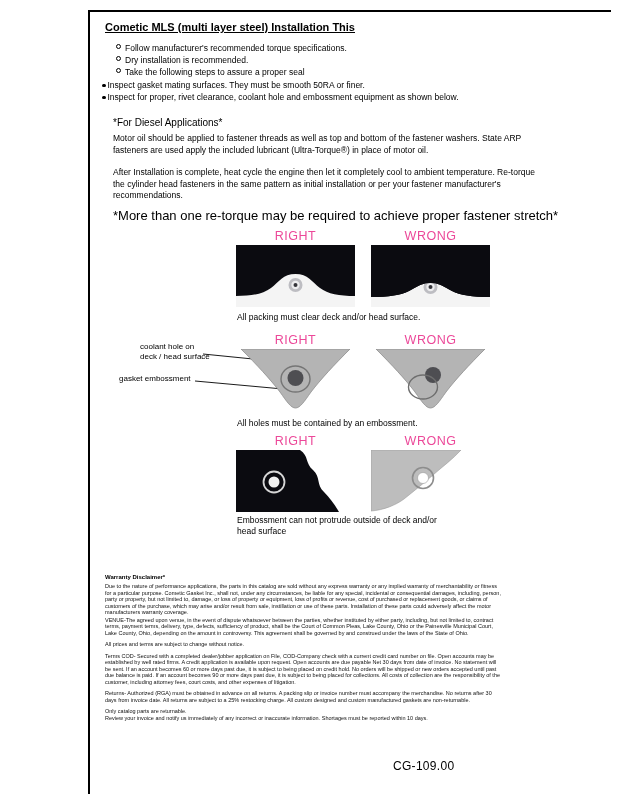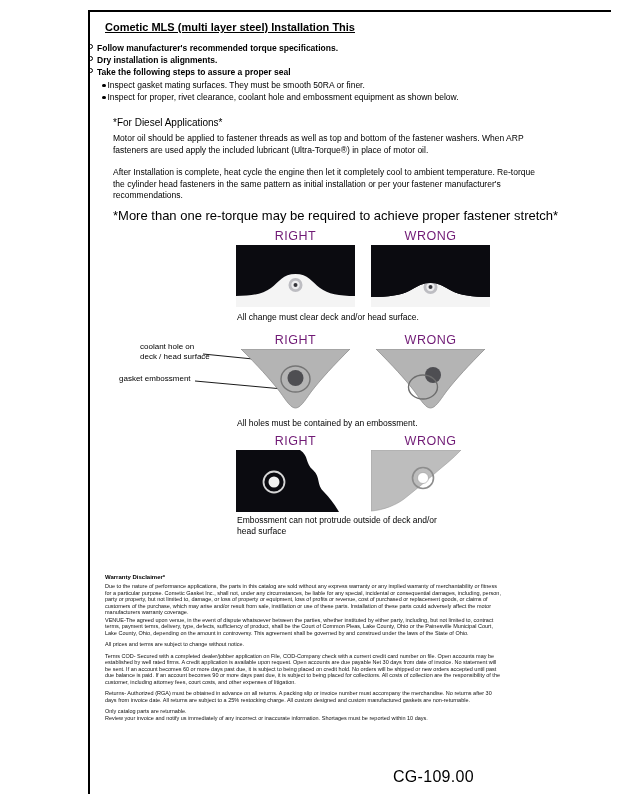--- a/index.html
+++ b/index.html
@@ -15,69 +15,69 @@
     position:absolute; left:88px; top:10px; width:523px; height:784px;
     border-top:2px solid #000; border-left:2px solid #000;
   }
 
   .title {
     position:absolute; left:105px; top:21px;
     font-size:11px; font-weight:bold; text-decoration:underline;
   }
 
   .tip { position:absolute; font-size:8.5px; white-space:nowrap; }
-  .lvl1 { left:88px;font-weight:bold; }
+  .lvl1 { left:116px; }
   .lvl1::before {
     content:""; display:inline-block; width:3px; height:3px;
     border:1px solid #000; border-radius:50%; margin-right:4px; vertical-align:2px;
   }
   .lvl2 { left:102px; }
   .lvl2::before {
     content:""; display:inline-block; width:3.5px; height:3.5px;
     background:#000; border-radius:50%; margin-right:2px; vertical-align:1px;
   }
 
   .h2 { position:absolute; left:113px; font-size:10px; font-weight:normal; }
   .para { position:absolute; left:113px; width:432px; font-size:8.5px; line-height:11.5px; }
   .note { position:absolute; left:113px; font-size:13px; }
 
   .dlabel {
     position:absolute; width:119px; text-align:center;
-    font-size:12.5px; letter-spacing:0.5px; color:#701a75;
+    font-size:12.5px; letter-spacing:0.5px; color:#ec4899;
   }
   .panel { position:absolute; display:block; }
   .caption { position:absolute; left:237px; font-size:8.5px; line-height:11px; }
 
   .callout { position:absolute; font-size:8px; line-height:9.5px; }
 
   .warranty { position:absolute; left:105px; top:574px; width:397px; }
   .warranty h3 { font-size:6px; font-weight:bold; margin:0 0 3px 0; }
   .warranty p { font-size:5.5px; line-height:6.5px; margin:0 0 5px 0; color:#111; }
   .warranty p.mb1 { margin-bottom:1px; }
   .warranty p.mb0 { margin-bottom:0; }
 
-  .footer-code { position:absolute; left:393px; top:759px; font-size:16px; letter-spacing:0.3px;margin-top:9px; }
+  .footer-code { position:absolute; left:393px; top:759px; font-size:12px; letter-spacing:0.3px; }
 </style>
 </head>
 <body>
 
 <div>
 
   <div class="frame"></div>
 
   <div class="title">Cometic MLS (multi layer steel) Installation This</div>
 
   <div class="tip lvl1" style="top:43px">Follow manufacturer's recommended torque specifications.</div>
-  <div class="tip lvl1" style="top:55px">Dry installation is alignments.</div>
+  <div class="tip lvl1" style="top:55px">Dry installation is recommended.</div>
   <div class="tip lvl1" style="top:67px">Take the following steps to assure a proper seal</div>
   <div class="tip lvl2" style="top:80px">Inspect gasket mating surfaces.  They must be smooth 50RA or finer.</div>
   <div class="tip lvl2" style="top:92px">Inspect for proper, rivet clearance, coolant hole and embossment equipment as shown below.</div>
 
   <div class="h2" style="top:117px">*For Diesel Applications*</div>
-  <div class="para" style="top:133px">Motor oil should be applied to fastener threads as well as top and bottom of the fastener washers. When ARP fasteners are used apply the included lubricant (Ultra-Torque®) in place of motor oil.</div>
+  <div class="para" style="top:133px">Motor oil should be applied to fastener threads as well as top and bottom of the fastener washers. State ARP fasteners are used apply the included lubricant (Ultra-Torque®) in place of motor oil.</div>
   <div class="para" style="top:167px">After Installation is complete, heat cycle the engine then let it completely cool to ambient temperature. Re-torque the cylinder head fasteners in the same pattern as initial installation or per your fastener manufacturer's recommendations.</div>
   <div class="note" style="top:208px">*More than one re-torque may be required to achieve proper fastener stretch*</div>
 
   <div class="dlabel" style="left:236px; top:229px">RIGHT</div>
   <div class="dlabel" style="left:371px; top:229px">WRONG</div>
 
   <svg class="panel" style="left:236px; top:245px" width="119" height="62" viewBox="0 0 119 62">
     <rect width="119" height="62" fill="#0b0b10"></rect>
     <path d="M0,62 L0,51 C16,51 27,49 35,43 C43,37 47,29 59.5,29 C72,29 76,37 84,43 C92,49 103,51 119,51 L119,62 Z" fill="#f4f4f4"></path>
     <g>
@@ -91,21 +91,21 @@
     <rect width="119" height="62" fill="#0b0b10"></rect>
     <path d="M0,62 L0,52 C18,52 30,50 38,46 C46,42 50,38 59.5,38 C69,38 73,42 81,46 C89,50 101,52 119,52 L119,62 Z" fill="#f4f4f4"></path>
     <g>
       <circle cx="59.5" cy="42" r="7" fill="#bdbdc2"></circle>
       <circle cx="59.5" cy="42" r="4.2" fill="#ededef"></circle>
       <circle cx="59.5" cy="42" r="2" fill="#34343a"></circle>
     </g>
     <path d="M0,0 L119,0 L119,52 C101,52 89,50 81,46 C73,42 69,38 59.5,38 C50,38 46,42 38,46 C30,50 18,52 0,52 Z" fill="#0b0b10"></path>
   </svg>
 
-  <div class="caption" style="top:312px">All change must clear deck and/or head surface.</div>
+  <div class="caption" style="top:312px">All packing must clear deck and/or head surface.</div>
 
   <div class="dlabel" style="left:236px; top:333px">RIGHT</div>
   <div class="dlabel" style="left:371px; top:333px">WRONG</div>
 
   <div class="callout" style="left:140px; top:342px">
     <div>coolant hole on</div>
     <div>deck / head surface</div>
   </div>
   <div class="callout" style="left:119px; top:374px">gasket embossment</div>
 

